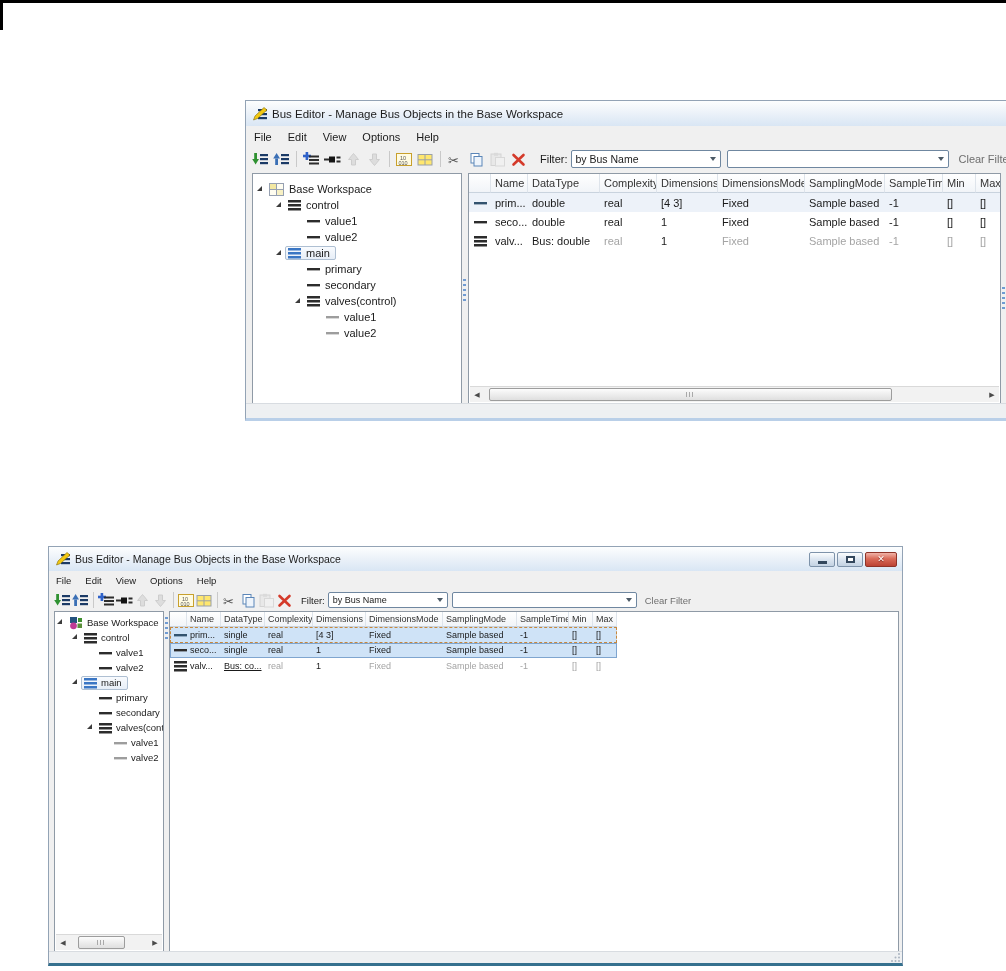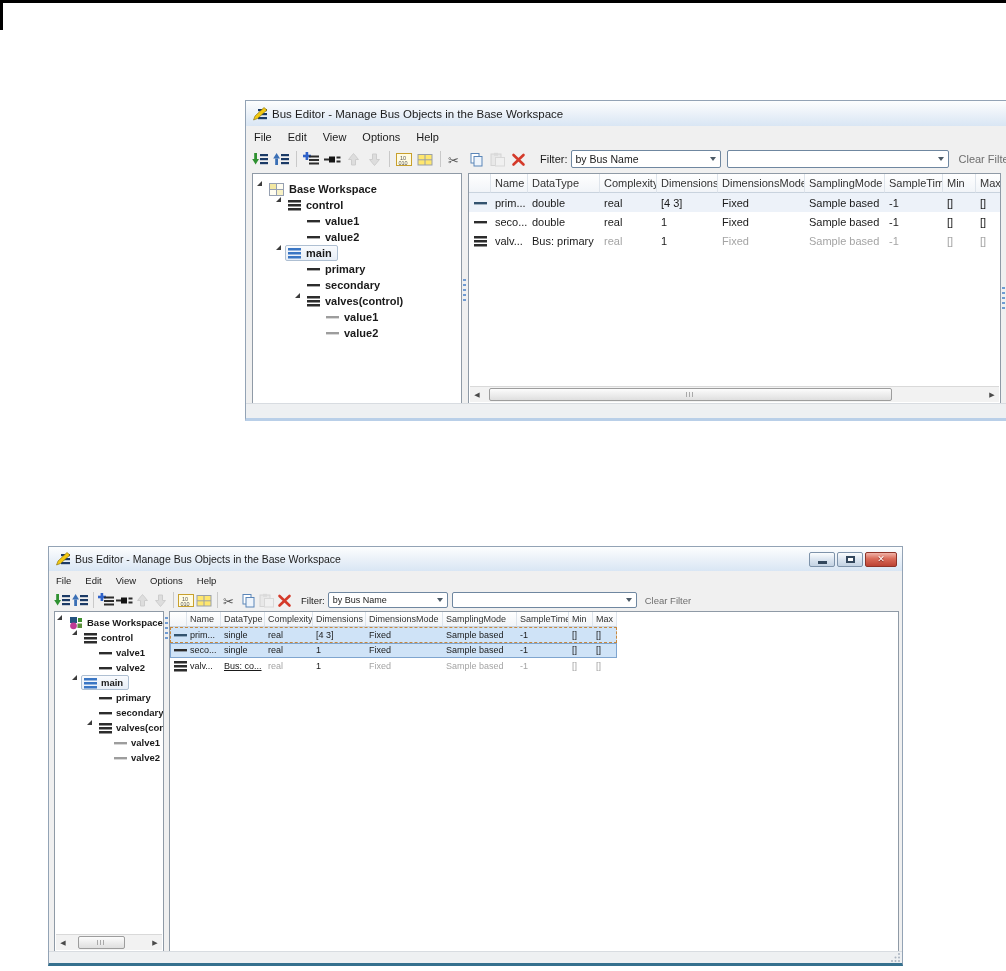--- a/index.html
+++ b/index.html
@@ -77,21 +77,21 @@
   #win-bottom .tablepane{left:120px;width:730px;}
   .splitter-dots{position:absolute;width:3px;height:24px;
      background:repeating-linear-gradient(#6f9bd2 0 2px,rgba(0,0,0,0) 2px 5px);}
   #win-top .splitter-dots{left:217px;top:108px;}
   #win-top .splitter-dots.right{left:756px;top:116px;}
   #win-bottom .splitter-dots{left:116px;top:8px;}
 
   
   .tree{padding-top:7px;}
   #win-bottom .tree{padding-top:3px;}
-  .tree-row{display:flex;height:16px;white-space:nowrap;font-weight:bold;}
+  .tree-row{display:flex;align-items:center;height:16px;white-space:nowrap;}
   #win-bottom .tree-row{height:15px;}
   .expander{width:0;height:0;border-bottom:5px solid #3c3c3c;border-left:5px solid transparent;
             margin:0 4px 2px 0;flex:none;}
   .exp-spacer{width:9px;flex:none;}
   .tree-icon{display:inline-flex;margin-right:5px;flex:none;}
   #win-bottom .tree-icon{margin-right:4px;}
   .tree-label{font-size:11px;}
   #win-bottom .tree-label{font-size:9.5px;}
   .capsule{display:inline-flex;align-items:center;padding:0 5px 0 2px;border:1px solid transparent;border-radius:2px;}
   .tree-row.selected .capsule{background:linear-gradient(#f9fbfe,#e7eef7);border-color:#aebfd2;}
@@ -431,21 +431,21 @@
             </div>
             <div class="trow" style="width: 533px;">
               <span class="tcell c0" style="width: 22px;">
                 <svg width="13" height="12" viewBox="0 0 13 12" xmlns="http://www.w3.org/2000/svg">
                   <rect x="0" y="1" width="13" height="2.5" fill="#2c2c2c"></rect>
                   <rect x="0" y="5" width="13" height="2.5" fill="#2c2c2c"></rect>
                   <rect x="0" y="9" width="13" height="2.5" fill="#2c2c2c"></rect>
                 </svg>
               </span>
               <span class="tcell" style="width: 37px;">valv...</span>
-              <span class="tcell" style="width: 72px;">Bus: primary</span>
+              <span class="tcell" style="width: 72px;">Bus: double</span>
               <span class="tcell gray" style="width: 57px;">real</span>
               <span class="tcell" style="width: 61px;">1</span>
               <span class="tcell gray" style="width: 87px;">Fixed</span>
               <span class="tcell gray" style="width: 80px;">Sample based</span>
               <span class="tcell gray" style="width: 58px;">-1</span>
               <span class="tcell gray" style="width: 33px;">[]</span>
               <span class="tcell gray" style="width: 26px;">[]</span>
             </div>
           </div>
         <div class="hscroll">

